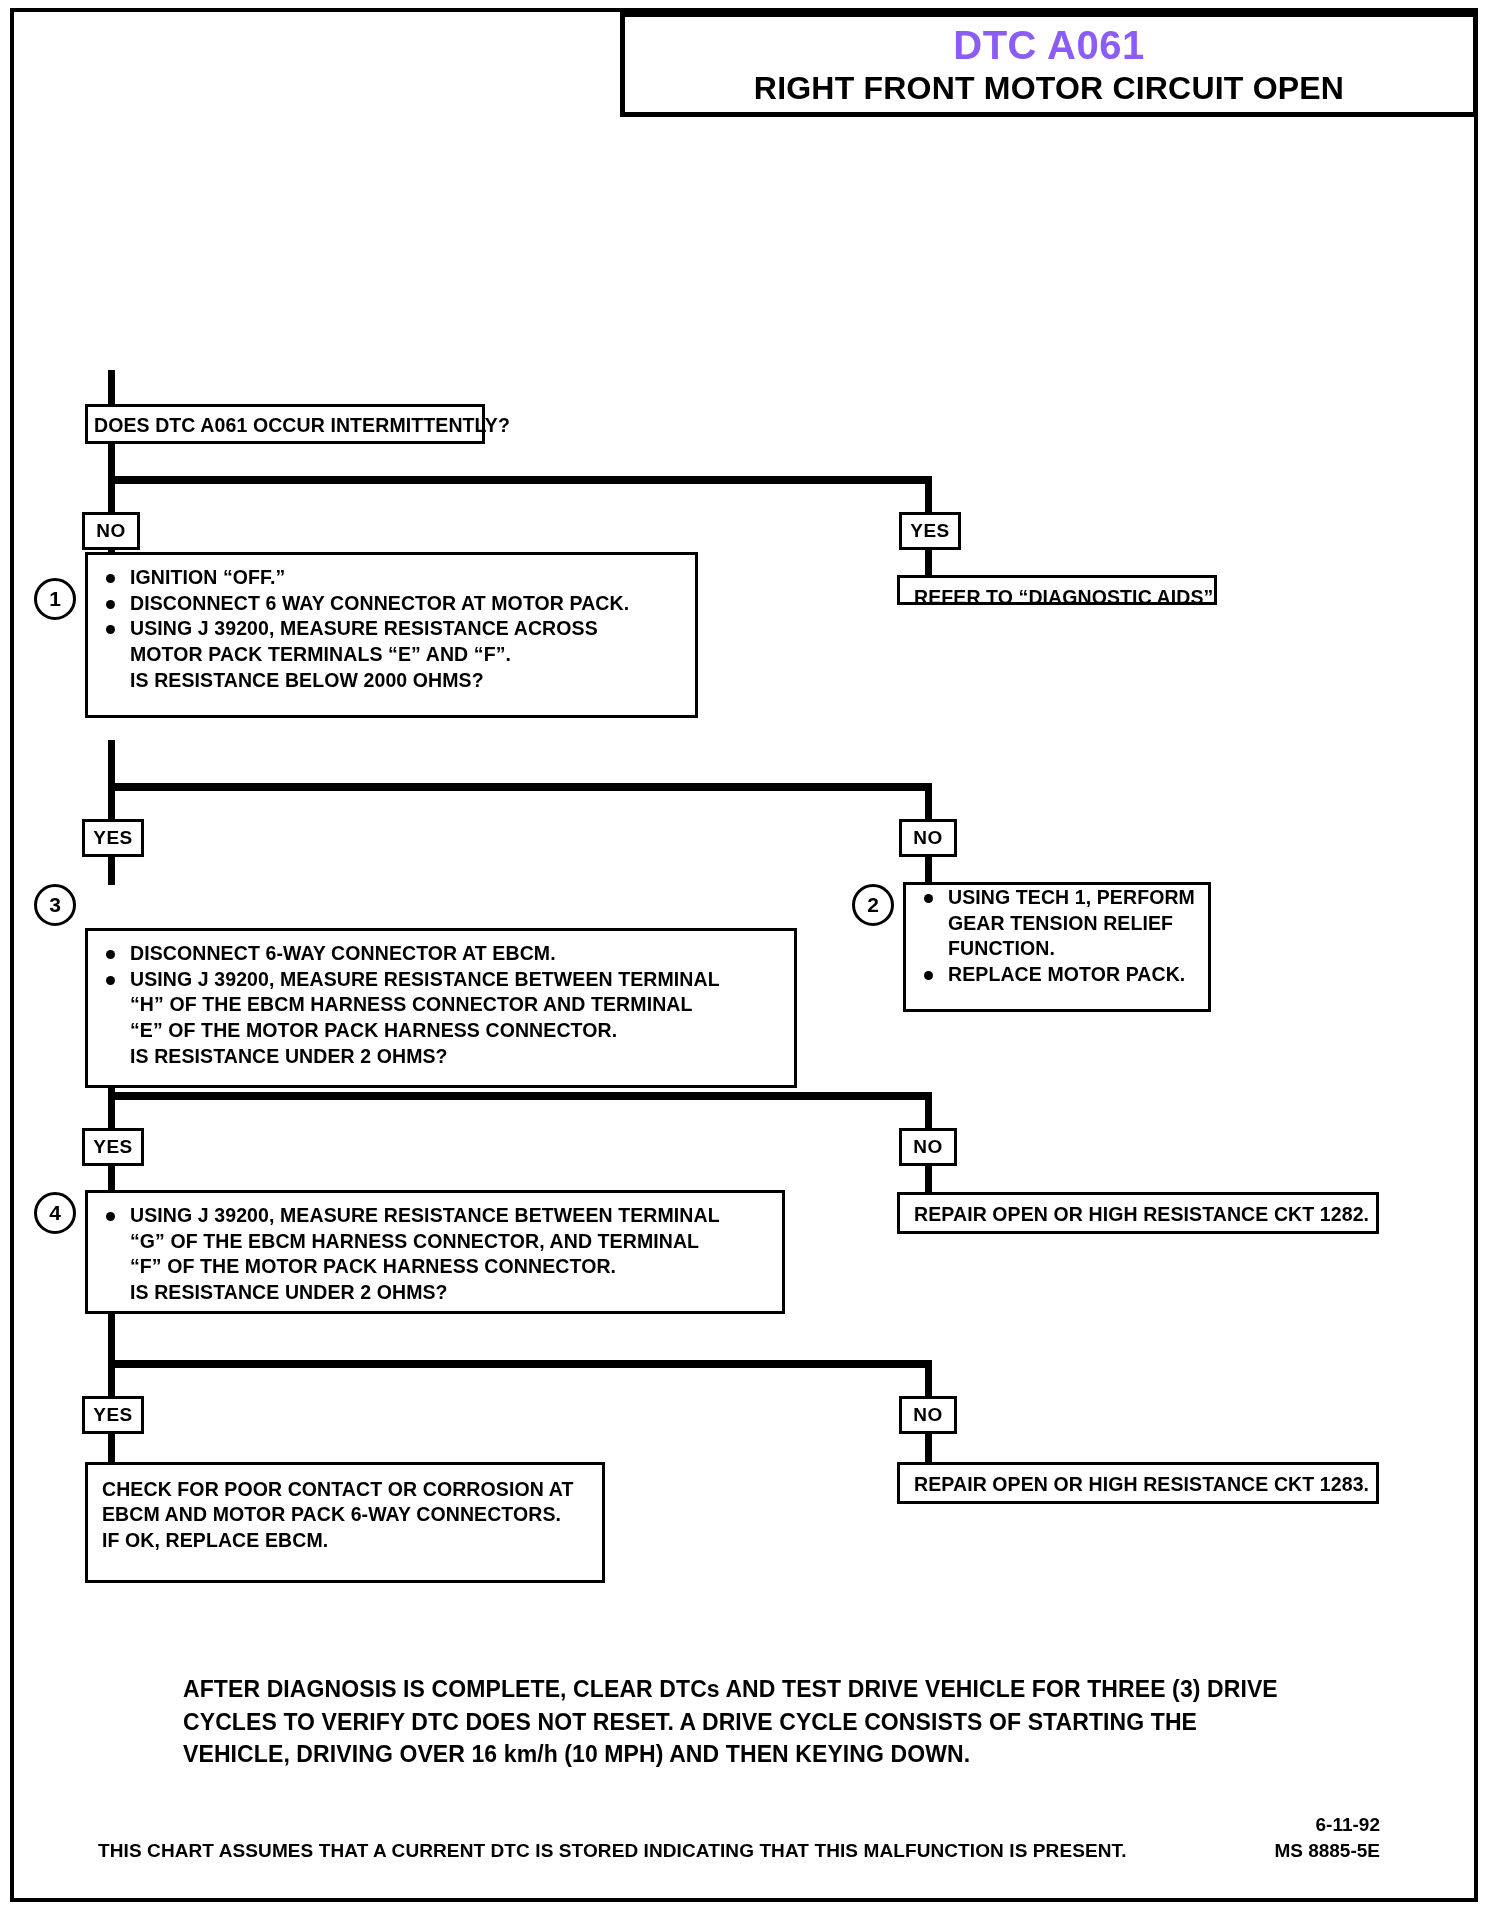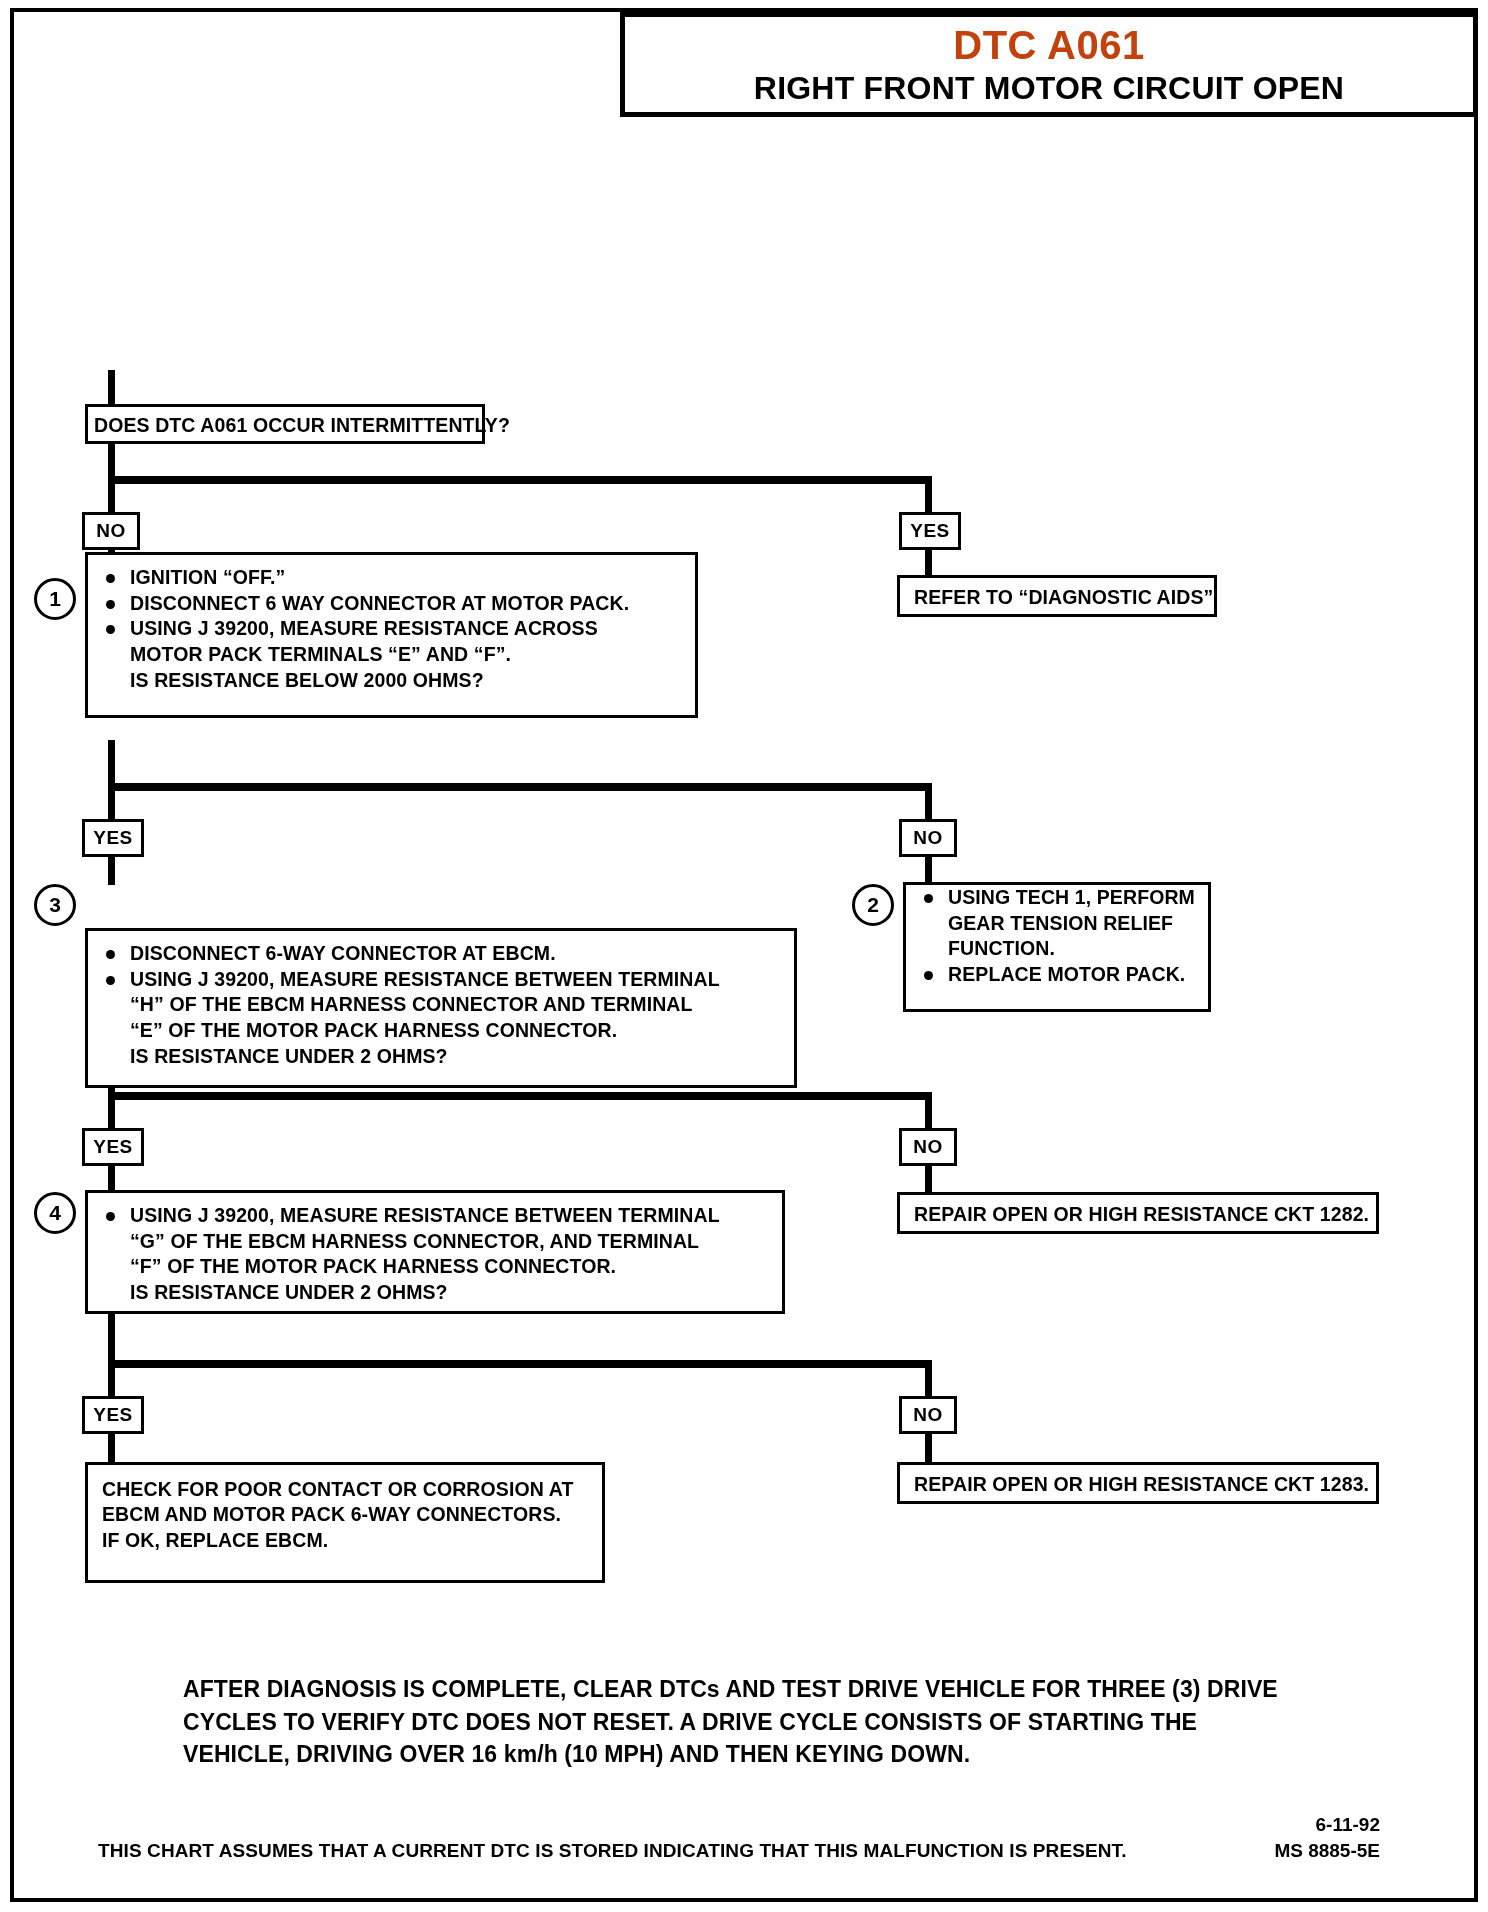--- a/index.html
+++ b/index.html
@@ -43,21 +43,21 @@
     display: flex;
     flex-direction: column;
     align-items: center;
     justify-content: center;
   }
   .title-main {
     font-size: 40px;
     font-weight: bold;
     letter-spacing: 0.5px;
     line-height: 1.05;
-    color: #c2410c;
+    color: #8b5cf6;
     text-align: center;
   }
   .title-sub {
     font-size: 32px;
     font-weight: bold;
     letter-spacing: 0.2px;
     line-height: 1.05;
     color: #000;
     text-align: center;
     margin-top: 6px;
@@ -228,21 +228,21 @@
 
   <div class="box" style="left:85px; top:404px; width:400px; height:40px;">
     <div class="box-inner" style="padding:6px 6px;">
       <div class="boxtext">DOES DTC A061 OCCUR INTERMITTENTLY?</div>
     </div>
   </div>
 
   <div class="branch" style="left:82px; top:512px; width:58px; height:38px;">NO</div>
   <div class="branch" style="left:899px; top:512px; width:62px; height:38px;">YES</div>
 
-  <div class="box" style="left:897px; top:575px; width:320px; height:42px;">
+  <div class="box" style="left:897px; top:575px; width:320px; height:30px;">
     <div class="box-inner" style="padding:7px 14px;">
       <div class="boxtext">REFER TO “DIAGNOSTIC AIDS”</div>
     </div>
   </div>
 
   <div class="stepnum" style="left:34px; top:578px;">1</div>
   <div class="box" style="left:85px; top:552px; width:613px; height:166px;">
     <div class="box-inner" style="padding:10px 8px;">
       <ul class="bullets">
         <li class="bulleted">IGNITION “OFF.”</li>

